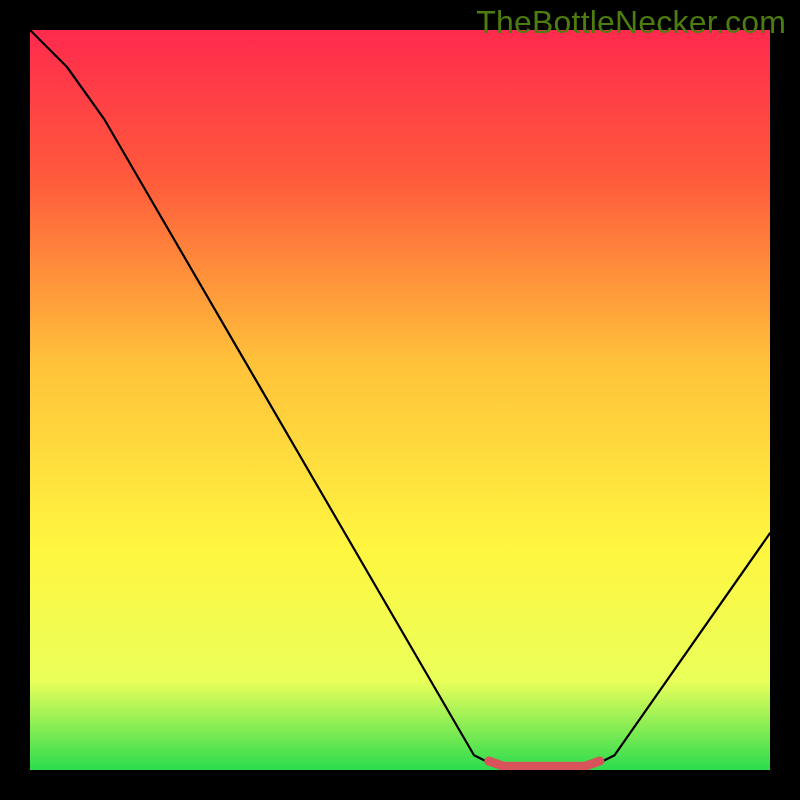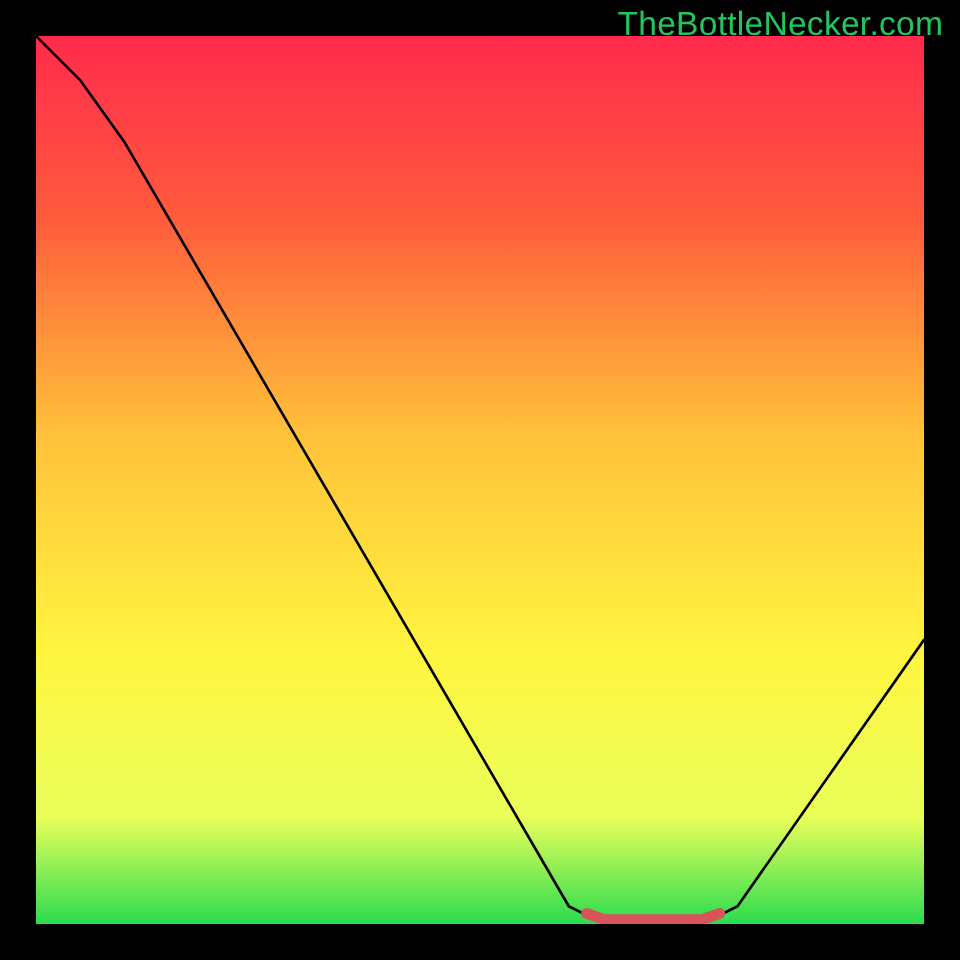--- a/index.html
+++ b/index.html
@@ -8,22 +8,22 @@
     width: 800px;
     height: 800px;
     background: #000;
     font-family: Arial, Helvetica, sans-serif;
     position: relative;
   }
   .watermark {
     position: absolute;
     top: 4px;
     right: 14px;
-    color: #22c55e;
-    font-size: 28px;
+    color: #4d7c0f;
+    font-size: 32px;
     font-weight: 500;
     letter-spacing: 0.2px;
     z-index: 10;
   }
   .plot-wrap {
     position: absolute;
     left: 30px;
     top: 30px;
     width: 740px;
     height: 740px;

